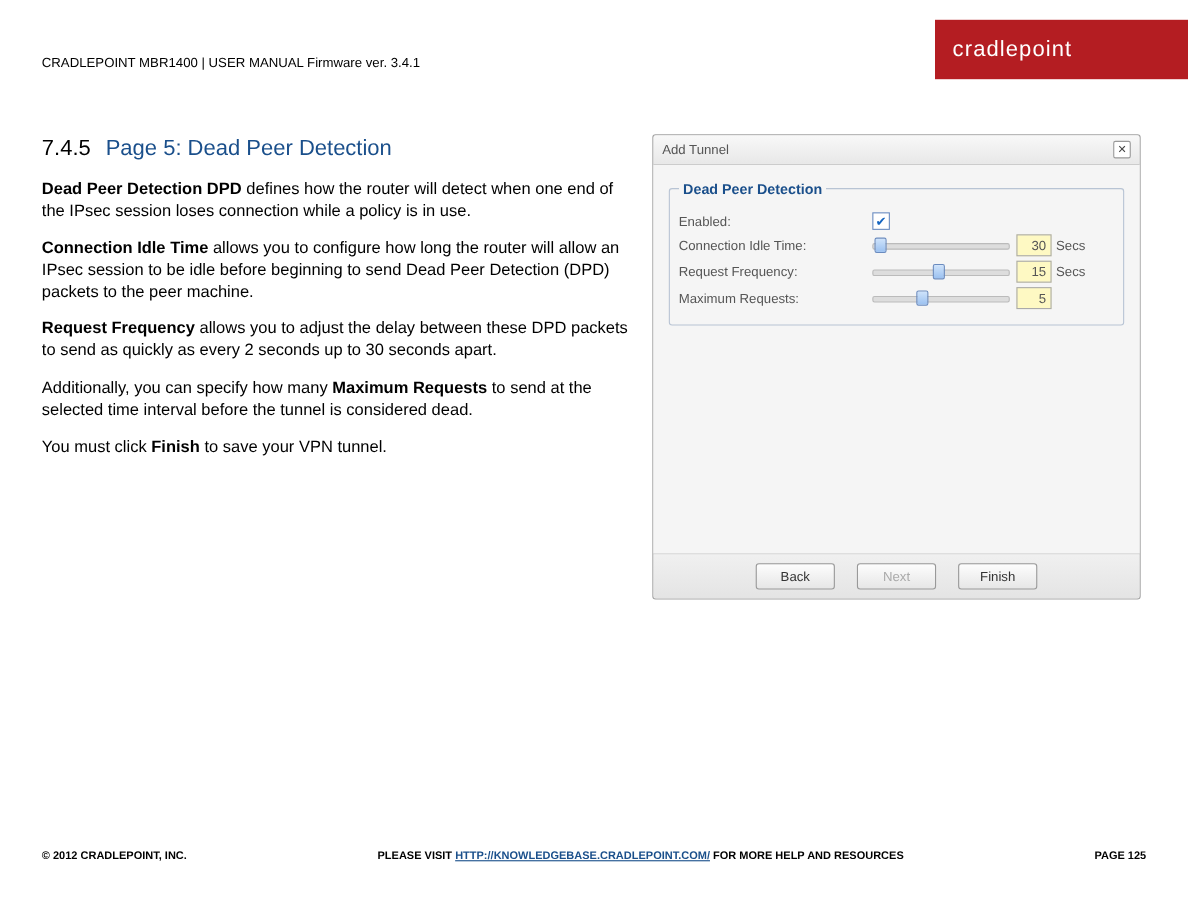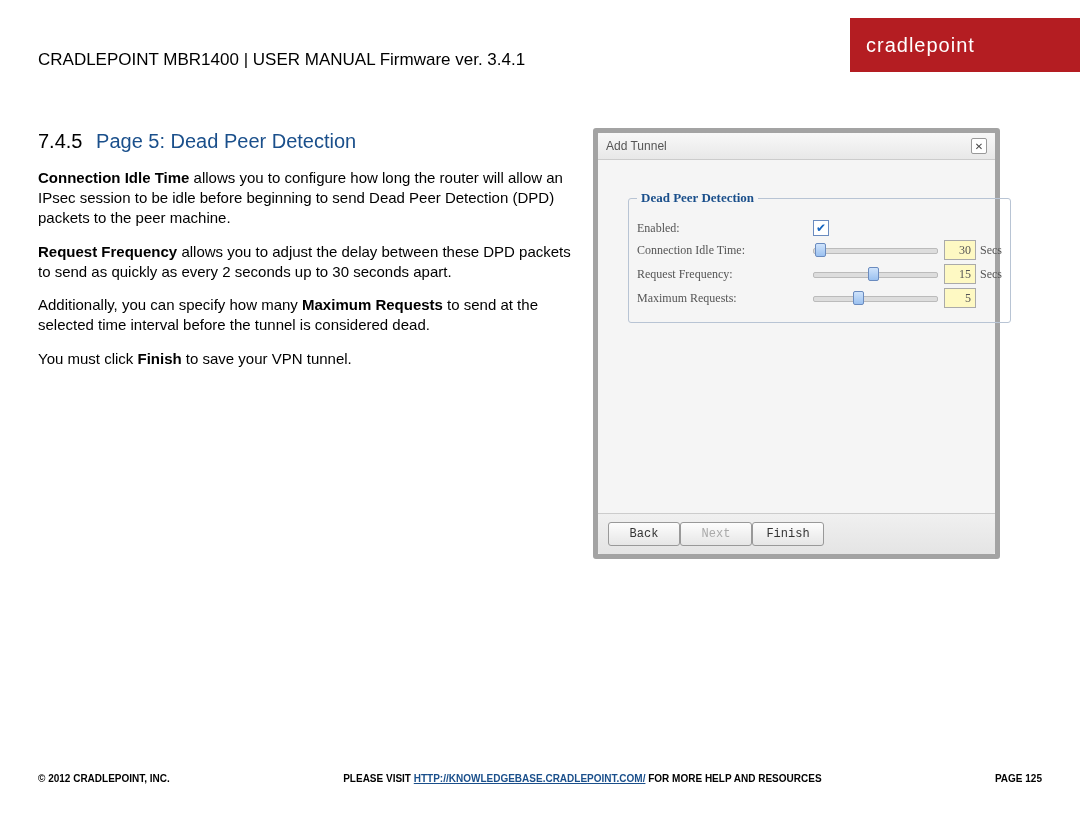--- a/index.html
+++ b/index.html
@@ -8,21 +8,21 @@
     background: #fff;
     width: 1080px;
     height: 834px;
     overflow: hidden;
     position: relative;
   }
   .page {
     padding: 20px 38px 0 38px;
   }
   .header-line {
-    font-size: 17px;
+    font-size: 12px;
     color: #000;
     margin-top: 30px;
     margin-bottom: 58px;
   }
   .brand-box {
     position: absolute;
     top: 18px;
     right: 0;
     width: 230px;
     height: 54px;
@@ -49,22 +49,22 @@
     font-size: 20px;
     margin-bottom: 14px;
   }
   .sec-num { color: #000; display: inline; }
   .sec-title { color: #1a4f8b; display: inline; margin-left: 8px; }
   .para { margin: 0 0 14px 0; }
   .bold { font-weight: bold; }
 
   
   .dialog {
-    width: 407px;
-    border: 5px solid #a3a3a3;
+    width: 444px;
+    border: 1px solid #a3a3a3;
     border-radius: 3px;
     background: #f2f2f2;
     font-size: 12px;
     color: #444;
     box-sizing: border-box;
   }
   .dialog-title {
     display: flex;
     justify-content: space-between;
     align-items: center;
@@ -86,22 +86,21 @@
   .dialog-body {
     padding: 14px 14px 6px 14px;
     background: #f5f5f5;
     height: 353px;
     box-sizing: border-box;
   }
   fieldset.group {
     border: 1px solid #b8c4d4;
     border-radius: 3px;
     padding: 10px 8px 10px 8px;
-    margin: 16px;
-    font-family: Liberation Serif, serif;
+    margin: 0;
   }
   fieldset.group legend {
     font-weight: bold;
     color: #1a4f8b;
     font-size: 13px;
     padding: 0 4px;
   }
   .frow {
     display: flex;
     align-items: center;
@@ -162,25 +161,24 @@
     box-sizing: border-box;
     line-height: 18px;
     margin-right: 4px;
   }
   .unit { color: #555; }
 
   .dialog-footer {
     padding: 8px 10px;
     border-top: 1px solid #ccc;
     display: flex;
-    justify-content: flex-start;
-    gap: 0;
+    justify-content: center;
+    gap: 20px;
     background: linear-gradient(#f0f0f0,#e4e4e4);
     border-radius: 0 0 3px 3px;
-    font-family: Liberation Mono, monospace;
   }
   .btn {
     min-width: 50px;
     padding: 4px 10px;
     font-size: 12px;
     border: 1px solid #999;
     border-radius: 3px;
     background: linear-gradient(#fdfdfd,#e6e6e6);
     cursor: pointer;
     color: #333;
@@ -209,20 +207,23 @@
 <div class="page">
   <div class="header-line">CRADLEPOINT MBR1400 | USER MANUAL Firmware ver. 3.4.1</div>
 
   <div class="content-row">
     <div class="text-col">
       <div class="section-heading">
         <span class="sec-num">7.4.5</span>
         <span class="sec-title">Page 5: Dead Peer Detection</span>
       </div>
 
+      <p class="para">
+        <span class="bold">Dead Peer Detection DPD</span><span> defines how the router will detect when one end of the IPsec session loses connection while a policy is in use.</span>
+      </p>
       <p class="para">
         <span class="bold">Connection Idle Time</span><span> allows you to configure how long the router will allow an IPsec session to be idle before beginning to send Dead Peer Detection (DPD) packets to the peer machine.</span>
       </p>
       <p class="para">
         <span class="bold">Request Frequency</span><span> allows you to adjust the delay between these DPD packets to send as quickly as every 2 seconds up to 30 seconds apart.</span>
       </p>
       <p class="para">
         <span>Additionally, you can specify how many </span><span class="bold">Maximum Requests</span><span> to send at the selected time interval before the tunnel is considered dead.</span>
       </p>
       <p class="para">

